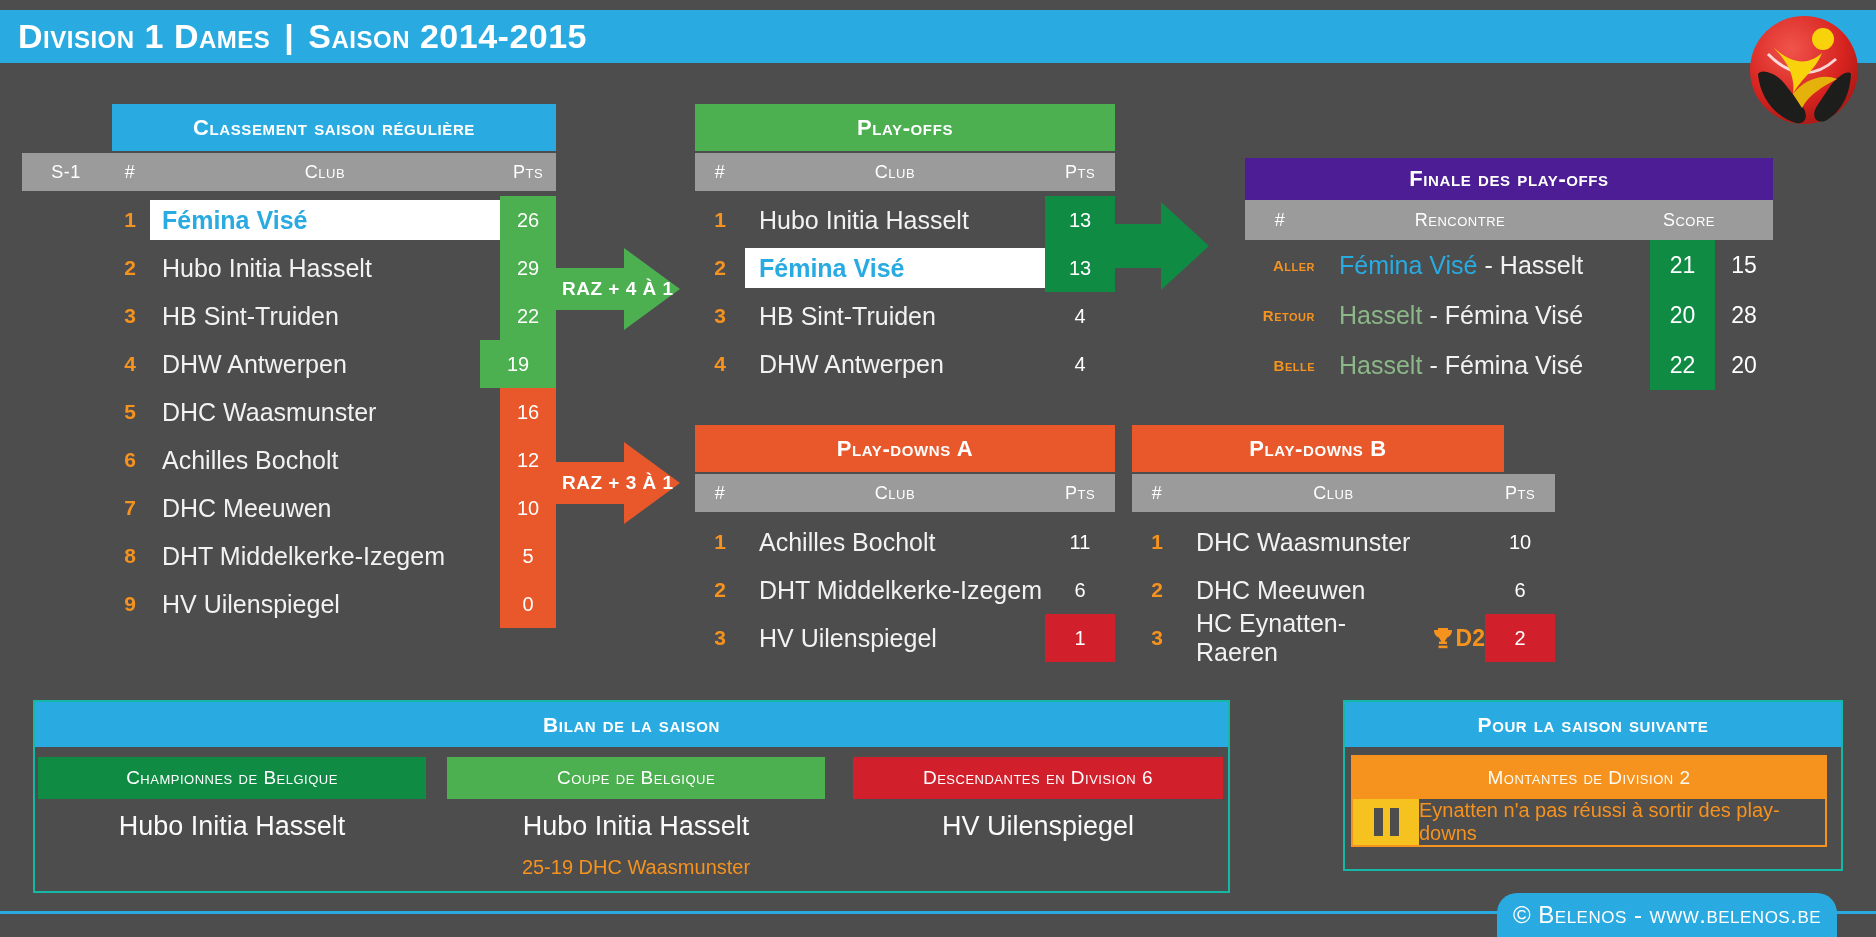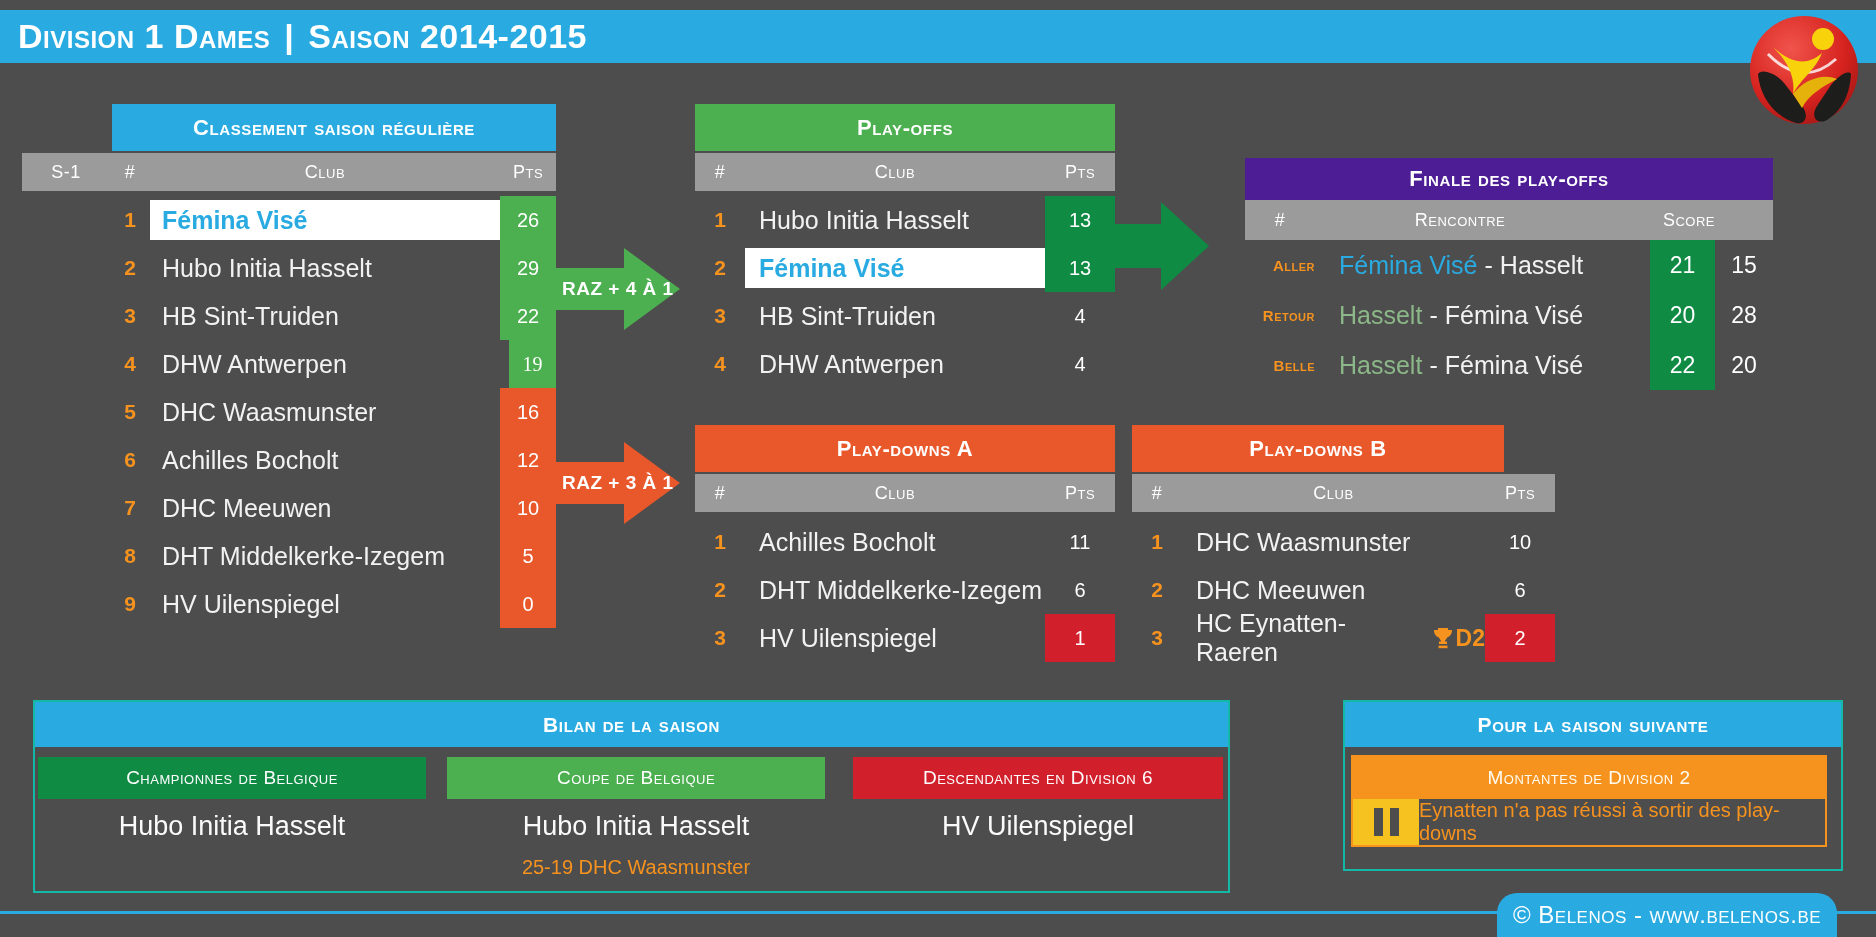--- a/index.html
+++ b/index.html
@@ -127,21 +127,21 @@
   <div class="abs row" style="left:22px;top:292px;width:534px;">
     <span style="width:88px;"></span>
     <span class="rk" style="width:40px;">3</span>
     <span class="club">HB Sint-Truiden</span>
     <span class="pts up" style="width:56px;">22</span>
   </div>
   <div class="abs row" style="left:22px;top:340px;width:534px;">
     <span style="width:88px;"></span>
     <span class="rk" style="width:40px;">4</span>
     <span class="club">DHW Antwerpen</span>
-    <span class="pts up" style="width:47px;font-family:Liberation Serif, serif;">19</span>
+    <span class="pts up" style="width:76px;">19</span>
   </div>
   <div class="abs row" style="left:22px;top:388px;width:534px;">
     <span style="width:88px;"></span>
     <span class="rk" style="width:40px;">5</span>
     <span class="club">DHC Waasmunster</span>
     <span class="pts down" style="width:56px;">16</span>
   </div>
   <div class="abs row" style="left:22px;top:436px;width:534px;">
     <span style="width:88px;"></span>
     <span class="rk" style="width:40px;">6</span>

